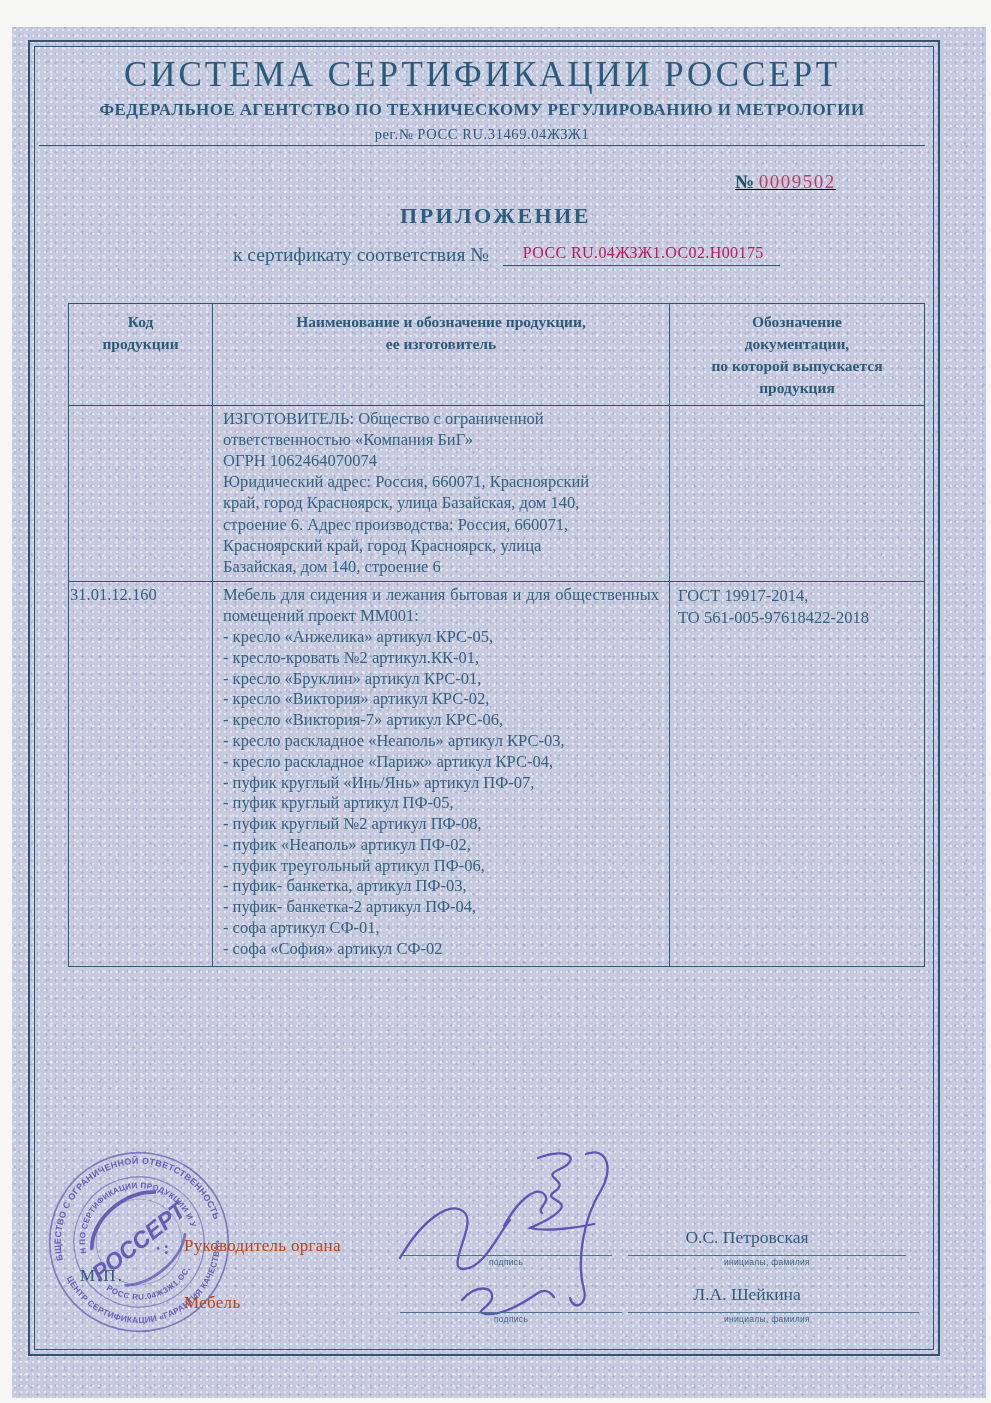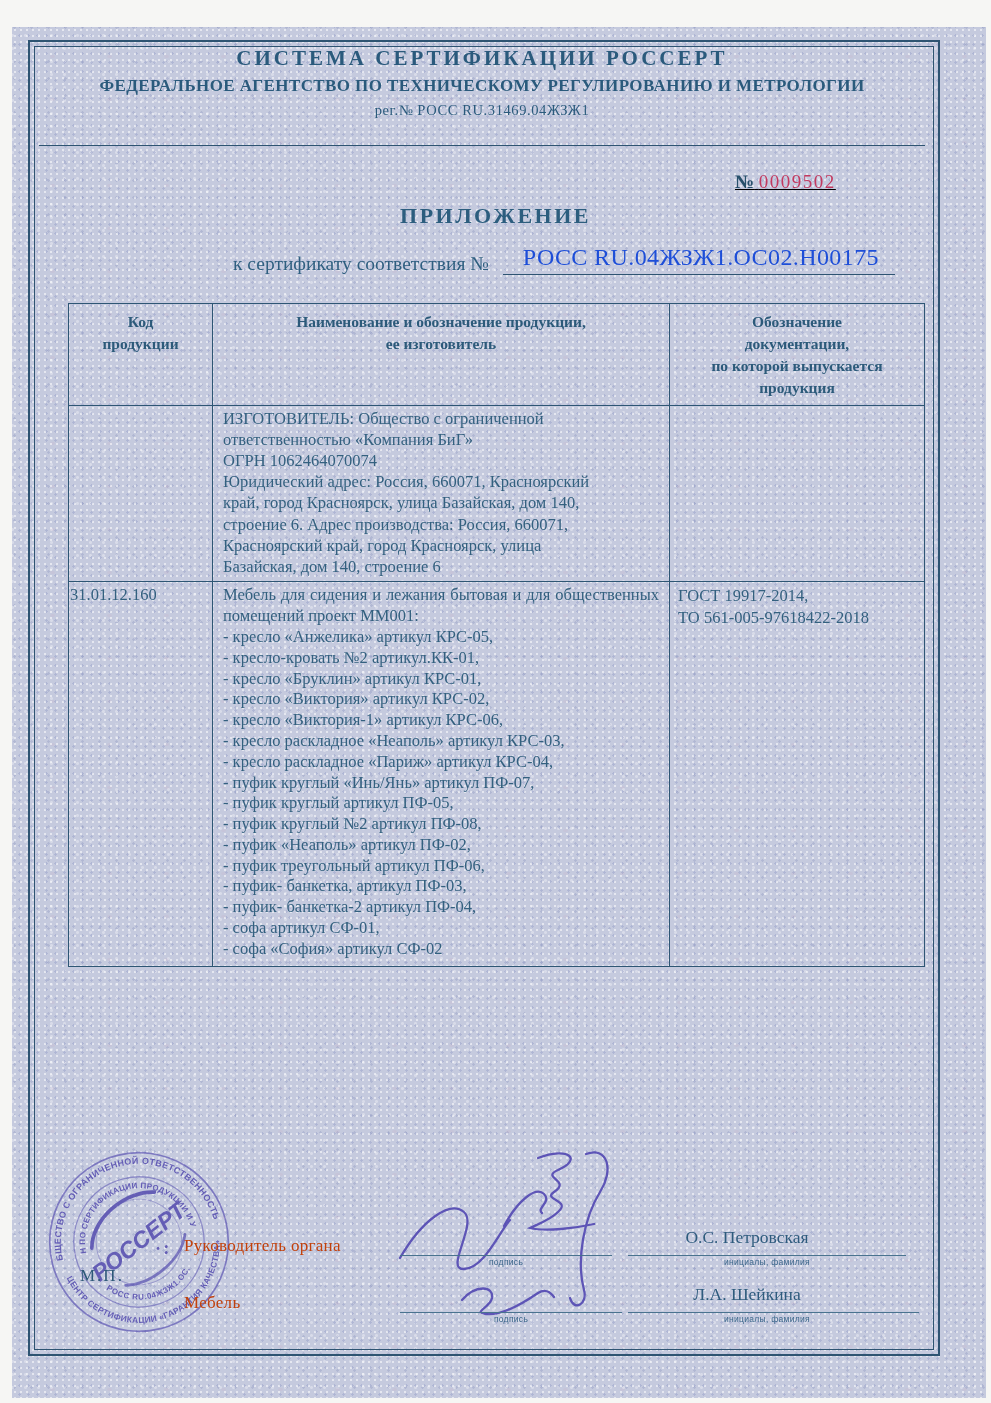--- a/index.html
+++ b/index.html
@@ -23,39 +23,39 @@
   .frame{
     position:absolute; left:28px; top:40px; width:908px; height:1312px;
     border:2.5px solid #2e5472;
   }
   .frame-inner{ position:absolute; inset:4px; border:1.4px solid #2e5472; }
 
   .doc-header{
     position:absolute; left:39px; top:46px; width:886px; height:99px;
     text-align:center; color:#2a5a7c; border-bottom:1.6px solid #2e5472;
   }
-  .doc-header .l1{ font-size:21px; font-weight:bold; letter-spacing:3px; }
+  .doc-header .l1{ margin-top:9px; font-size:35px; font-weight:normal; letter-spacing:3px; }
   .doc-header .l2{ margin-top:5px; font-size:17px; font-weight:bold; letter-spacing:.4px; }
   .doc-header .l3{ margin-top:6px; font-size:14.5px; letter-spacing:.6px; }
 
   .blank-no{ position:absolute; left:735px; top:171px; font-size:19px;text-decoration:underline; }
   .blank-no .pfx{ font-weight:bold; color:#27506b; }
   .blank-no .val{ color:#c23a60; letter-spacing:1.5px; }
 
   .app-title{
     position:absolute; left:0; top:203px; width:991px; text-align:center;
     font-size:22px; font-weight:bold; letter-spacing:2.5px; color:#2c5d7e;
   }
   .cert-row{
     position:absolute; left:233px; top:244px; display:flex; align-items:flex-end;
     color:#2f5f80; font-size:19.5px;
   }
   .cert-row .cert-val{
-    margin-left:14px; padding:0 16px 3px 20px; font-size:24px; letter-spacing:.4px;
-    border-bottom:1.7px solid #2e5472; color:#1d4ed8; white-space:nowrap;
+    margin-left:14px; padding:0 16px 3px 20px; font-size:16px; letter-spacing:.4px;
+    border-bottom:1.7px solid #2e5472; color:#be185d; white-space:nowrap;
   }
 
   table.main{
     position:absolute; left:68px; top:303px; width:856px;
     border-collapse:collapse; table-layout:fixed; color:#33607f;
   }
   table.main td{ border:1.6px solid #2e5674; vertical-align:top; }
   col.c1{ width:144px; } col.c2{ width:457px; } col.c3{ width:255px; }
   td.hdr{
     text-align:center; font-weight:bold; font-size:15.5px; line-height:1.42;
@@ -152,21 +152,21 @@
     </tr>
     <tr class="row-products">
       <td class="code-cell">31.01.12.160</td>
       <td class="cell prod-cell">
         <p class="intro">Мебель для сидения и лежания бытовая и для общественных помещений проект ММ001:</p>
         <div class="items">
               <div>- кресло «Анжелика» артикул КРС-05,</div>
               <div>- кресло-кровать №2 артикул.КК-01,</div>
               <div>- кресло «Бруклин» артикул КРС-01,</div>
               <div>- кресло «Виктория» артикул КРС-02,</div>
-              <div>- кресло «Виктория-1» артикул КРС-06,</div>
+              <div>- кресло «Виктория-7» артикул КРС-06,</div>
               <div>- кресло раскладное «Неаполь» артикул КРС-03,</div>
               <div>- кресло раскладное «Париж» артикул КРС-04,</div>
               <div>- пуфик круглый «Инь/Янь» артикул ПФ-07,</div>
               <div>- пуфик круглый  артикул ПФ-05,</div>
               <div>- пуфик круглый №2 артикул ПФ-08,</div>
               <div>- пуфик «Неаполь» артикул ПФ-02,</div>
               <div>- пуфик треугольный артикул ПФ-06,</div>
               <div>- пуфик- банкетка, артикул ПФ-03,</div>
               <div>- пуфик- банкетка-2 артикул ПФ-04,</div>
               <div>- софа артикул СФ-01,</div>

